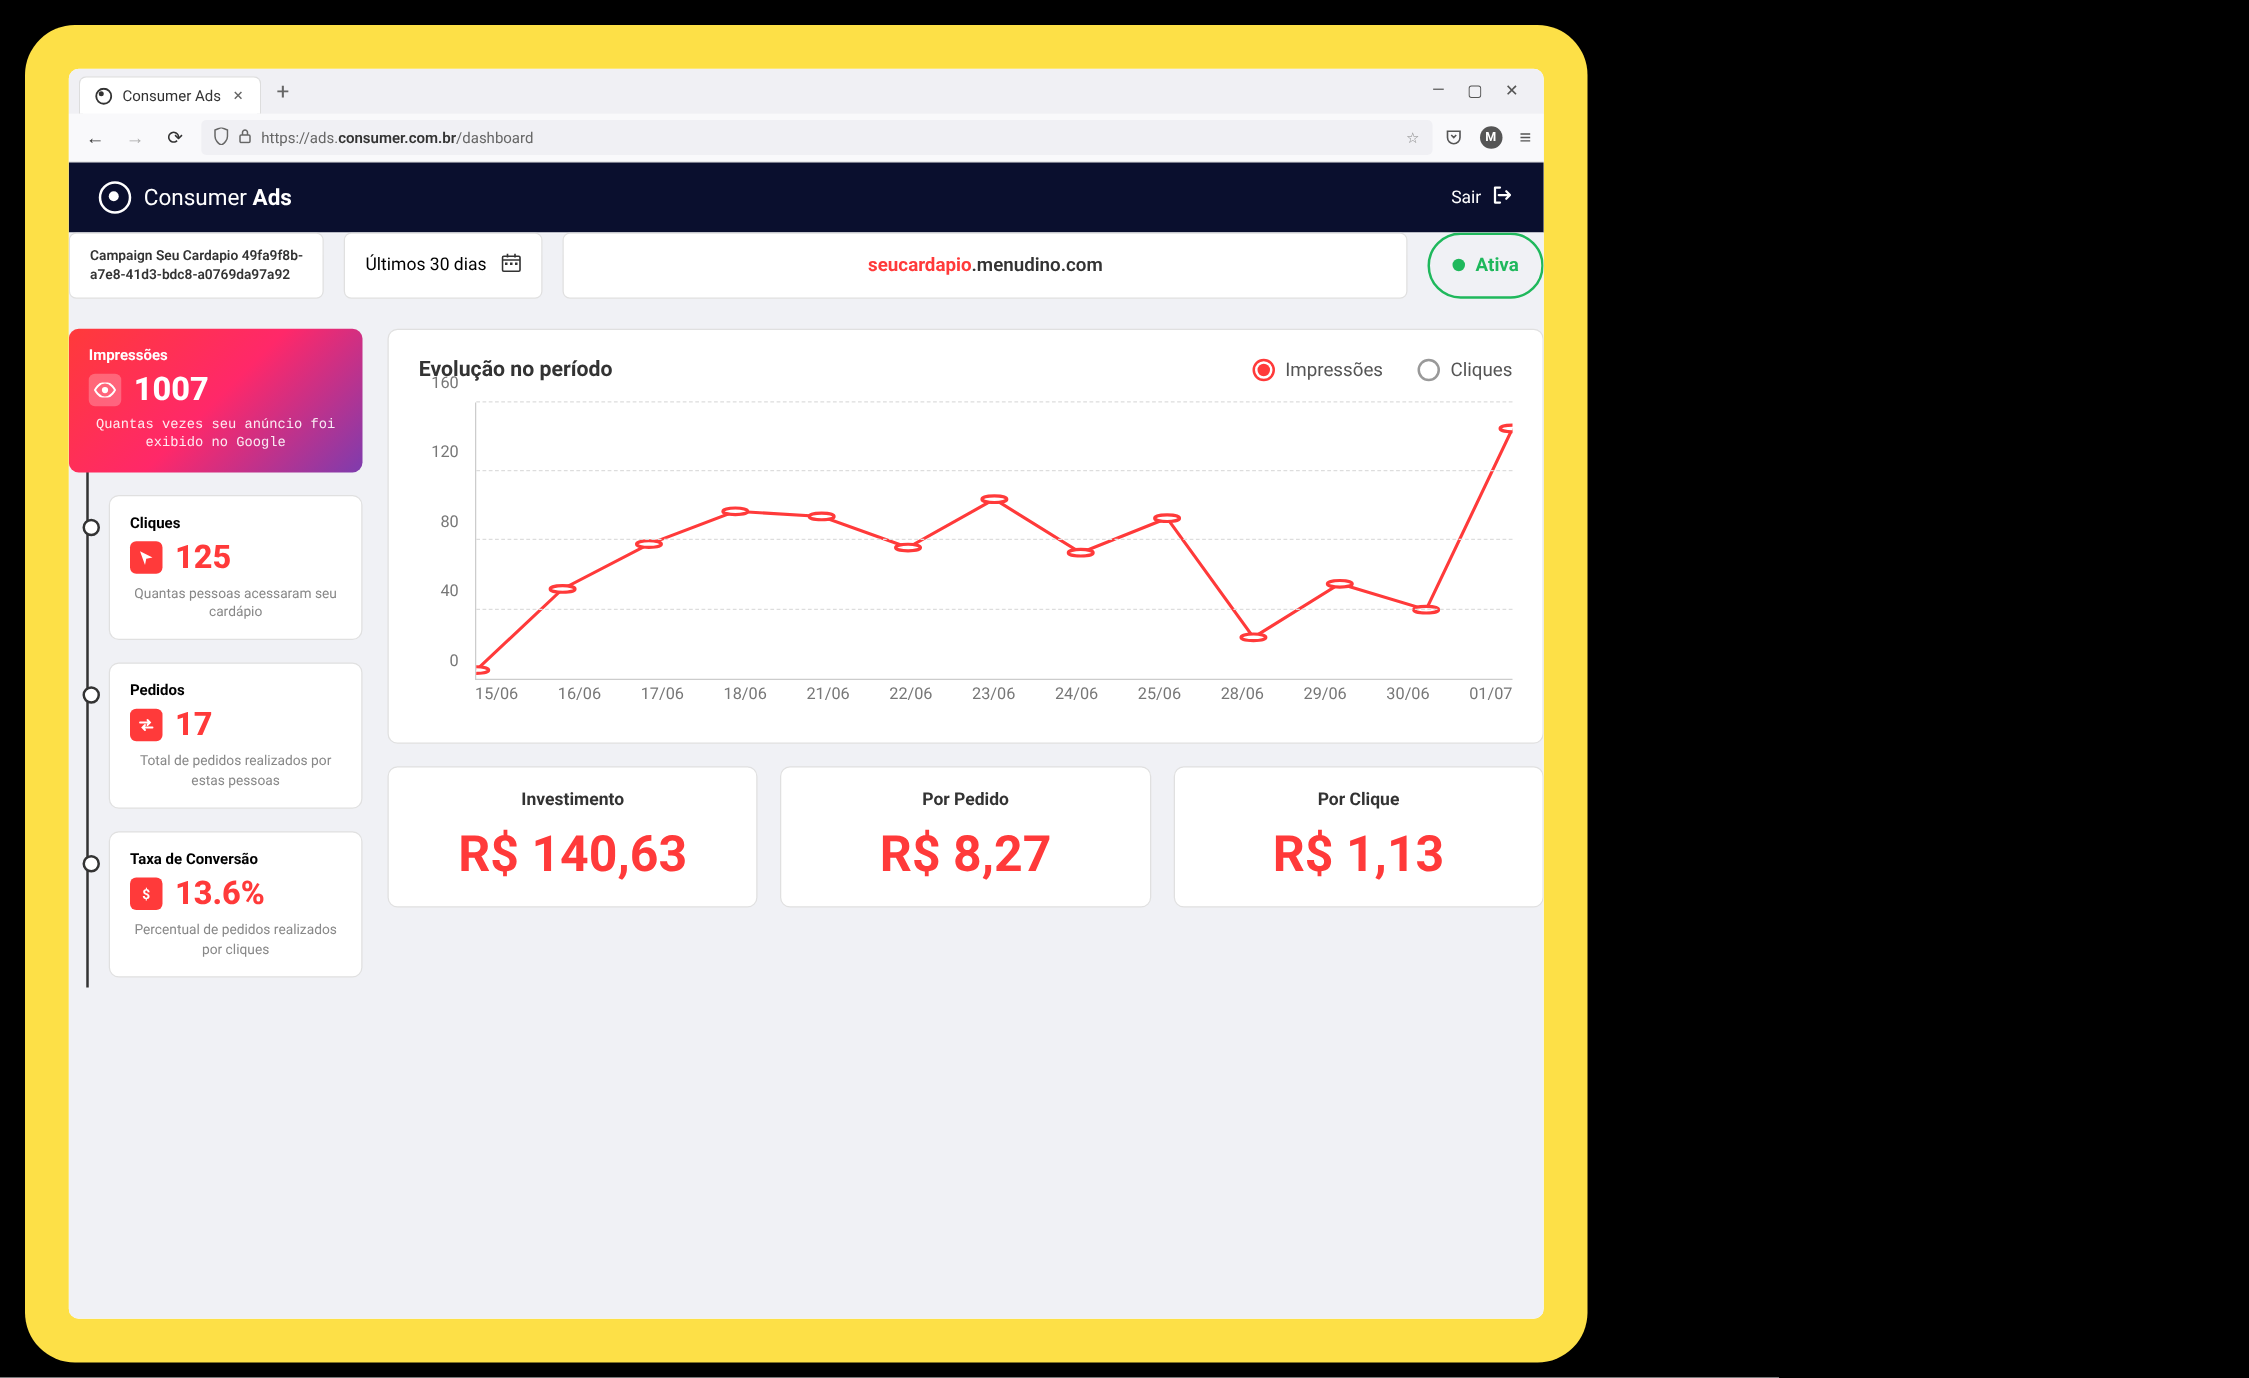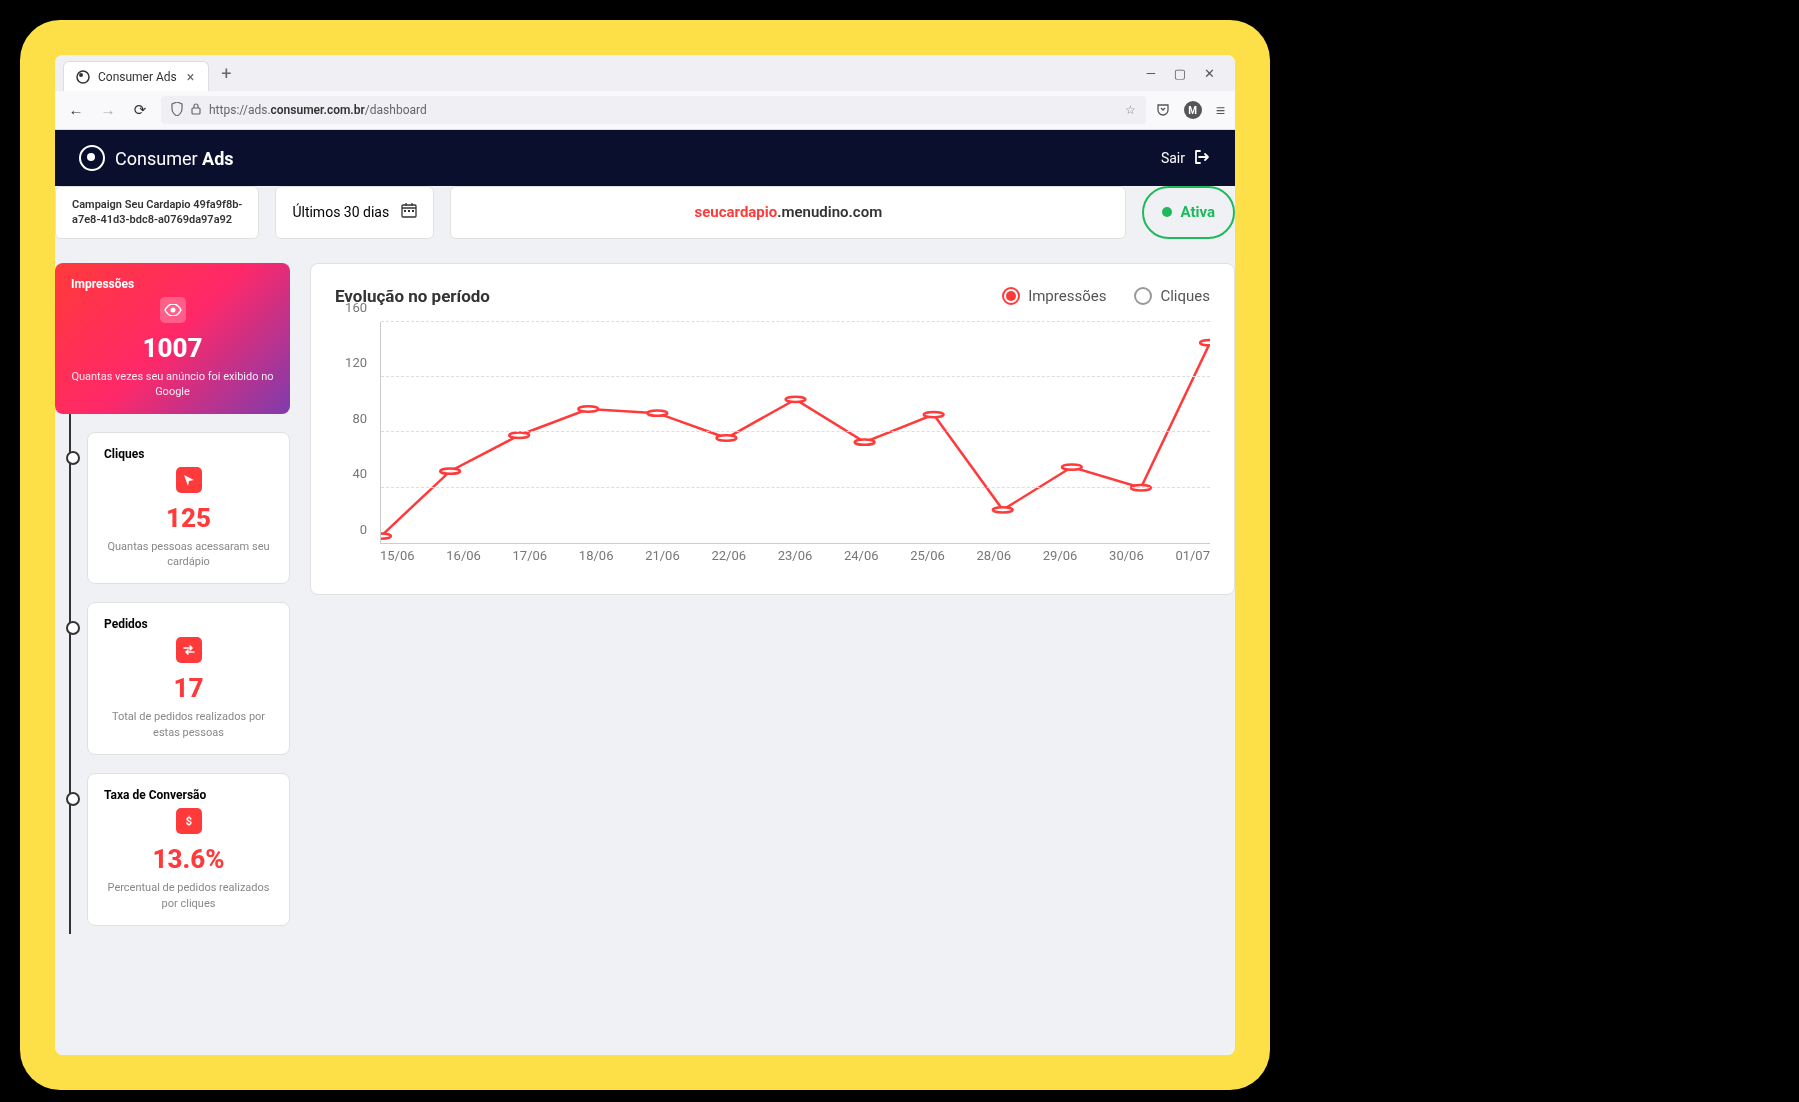--- a/index.html
+++ b/index.html
@@ -155,36 +155,36 @@
   position: absolute;
   left: -22px;
   top: 18px;
   width: 10px;
   height: 10px;
   border-radius: 50%;
   background: #fff;
   border: 2px solid #333;
 }
 .metric-title { font-size: 12px; font-weight: 700; margin-bottom: 6px; }
-.metric-value-row { display: flex; align-items: center; gap: 10px; margin-bottom: 6px; flex-direction: column; }
+.metric-value-row { display: flex; align-items: center; gap: 10px; margin-bottom: 6px; }
 .metric-icon {
   width: 26px; height: 26px;
   border-radius: 5px;
   display: flex;
   align-items: center;
   justify-content: center;
   color: #fff;
 }
 .metric-card.active .metric-icon { background: rgba(255,255,255,0.25); }
 .metric-card:not(.active) .metric-icon { background: #ff3a3a; }
 .metric-value { font-size: 26px; font-weight: 800; }
 .metric-card.active .metric-value { color: #fff; }
 .metric-card:not(.active) .metric-value { color: #ff3a3a; }
 .metric-desc { font-size: 11px; color: #888; text-align: center; line-height: 1.4; }
-.metric-card.active .metric-desc { color: rgba(255,255,255,0.9); }
+.metric-card.active .metric-desc { color: rgba(255,255,255,0.9); font-family: Liberation Mono, monospace; }
 
 .chart-col { flex: 1; }
 .chart-card {
   background: #fff;
   border: 1px solid #e0e0e0;
   border-radius: 8px;
   padding: 22px 24px;
   margin-bottom: 18px;
 }
 .chart-header { display: flex; align-items: center; margin-bottom: 16px; }
@@ -433,19 +433,33 @@
                   <div class="x-tick">24/06</div>
                   <div class="x-tick">25/06</div>
                   <div class="x-tick">28/06</div>
                   <div class="x-tick">29/06</div>
                   <div class="x-tick">30/06</div>
                   <div class="x-tick">01/07</div>
                 </div>
           </div>
         </div>
 
+        <div class="bottom-cards">
+          <div class="info-card">
+            <div class="info-label">Investimento</div>
+            <div class="info-value">R$ 140,63</div>
+          </div>
+          <div class="info-card">
+            <div class="info-label">Por Pedido</div>
+            <div class="info-value">R$ 8,27</div>
+          </div>
+          <div class="info-card">
+            <div class="info-label">Por Clique</div>
+            <div class="info-value">R$ 1,13</div>
+          </div>
+        </div>
       </div>
     </div>
 
   </div>
 
 </div>
 </div>
 
 </body></html>

